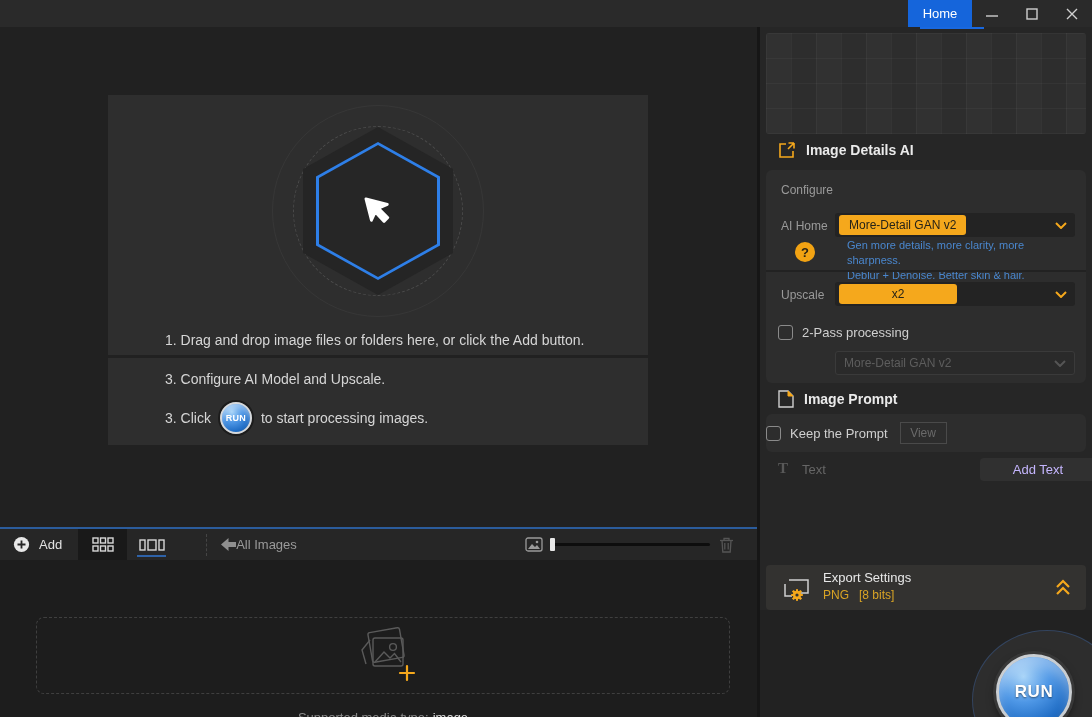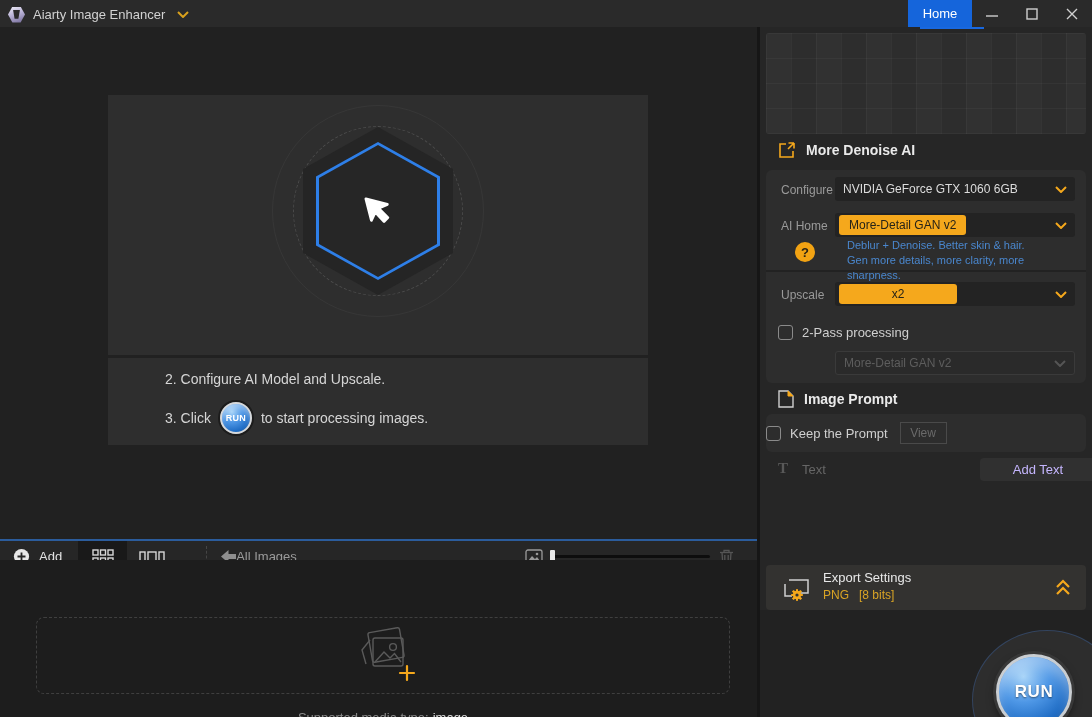--- a/index.html
+++ b/index.html
@@ -46,21 +46,21 @@
   .step2 { position:absolute; left:57px; top:13px; }
   .step3-row { position:absolute; left:57px; top:44px; display:flex; align-items:center; gap:9px; }
 
   .run-mini { width:32px; height:32px; border-radius:50%; border:2px solid #d6d9dc;
       background:radial-gradient(circle at 35% 28%, #a8d4f8 0%, #4e97e6 38%, #1f6cc4 72%, #10487f 100%);
       color:#fff; font-size:9px; font-weight:bold; display:flex; align-items:center; justify-content:center;
       box-shadow:0 0 0 2px #1c1c1c, inset 0 4px 5px rgba(255,255,255,.4); letter-spacing:.3px; }
 
   
   .toolbar { position:absolute; left:0; top:500px; width:757px; height:33px; background:#262626;
-             border-top:2px solid #2b5c9c; display:flex; align-items:center;margin-top:12px; }
+             border-top:2px solid #2b5c9c; display:flex; align-items:center; }
   .add-btn { display:flex; align-items:center; gap:9px; color:#e2e2e2; font-size:13px; padding:0 16px 0 13px; height:100%; }
   .view-btn { width:49px; height:100%; display:flex; align-items:center; justify-content:center; position:relative; }
   .view-btn.active { background:#191919; }
   .view-underline { position:absolute; bottom:3px; left:10px; width:29px; height:2px; background:#2e62a8; }
   .tb-divider { width:1px; height:22px; border-left:1px dashed #454545; margin:0 14px 0 30px; }
   .all-images { display:flex; align-items:center; color:#9a9a9a; font-size:13px; }
   .zoom-cluster { position:absolute; left:525px; top:0; height:100%; display:flex; align-items:center; gap:7px; }
   .slider-track { position:relative; width:160px; height:3px; background:#0d0d0d; border-radius:2px; }
   .slider-handle { position:absolute; left:0; top:-5px; width:5px; height:13px; background:#e8e8e8; border-radius:1px; }
   .trash-wrap { position:absolute; left:719px; top:0; height:100%; display:flex; align-items:center; }
@@ -126,27 +126,20 @@
       color:#fff; font-size:17px; font-weight:bold; letter-spacing:.5px;
       display:flex; align-items:center; justify-content:center; text-shadow:0 1px 2px rgba(0,0,0,.5); }
 </style>
 </head>
 <body>
 
 <div class="app">
 
   <div class="top-sliver"></div>
   <div class="titlebar">
-    <div class="titlebar-left">
-      <span class="logo"></span>
-      <span class="app-title">Aiarty Image Enhancer</span>
-      <svg class="title-caret" width="12" height="7" viewBox="0 0 12 7">
-        <polyline points="1,1 6,6 11,1" fill="none" stroke="#d9a11d" stroke-width="2"></polyline>
-      </svg>
-    </div>
     <div class="win-btns">
       <div class="home-btn">Home</div>
       <div class="win-ctl">
         <svg width="12" height="12" viewBox="0 0 12 12">
           <line x1="0" y1="8" x2="12" y2="8" stroke="#cfcfcf" stroke-width="1.4"></line>
           </svg>
       </div>
       <div class="win-ctl">
         <svg width="12" height="12" viewBox="0 0 12 12">
           <rect x="1" y="1" width="10" height="10" fill="none" stroke="#cfcfcf" stroke-width="1.4"></rect>
@@ -169,24 +162,25 @@
         <div class="ring-dashed"></div>
         <div class="hex-shadow"></div>
         <div class="hex-blue">
           <div class="hex-inner">
             <svg width="44" height="44" viewBox="0 0 40 40">
               <path d="M9 9 L28.5 14 L20.5 17.5 L29 26 L25.5 29.5 L17.5 21 L14 28.5 Z" fill="#ffffff" stroke="#ffffff" stroke-width="2.5" stroke-linejoin="round"></path>
             </svg>
           </div>
         </div>
       </div>
+      <div class="step-text step1">1. Drag and drop image files or folders here, or click the Add button.</div>
     </div>
 
     <div class="drop-panel-2">
-      <div class="step-text step2">2. Configure AI Model and Upscale.</div>
+      <div class="step-text step2">3. Configure AI Model and Upscale.</div>
       <div class="step3-row">
         <span class="step-text">3. Click</span>
         <span class="run-mini">RUN</span>
         <span class="step-text">to start processing images.</span>
       </div>
     </div>
 
     <div class="toolbar">
       <div class="add-btn">
         <svg width="17" height="17" viewBox="0 0 17 17">
@@ -275,44 +269,38 @@
 
     <div class="preview-grid"></div>
 
     <div class="section-header hdr-details">
       <svg width="18" height="18" viewBox="0 0 18 18">
         <g fill="none" stroke="#f5a81c" stroke-width="1.6">
           <path d="M8 3 H2 V16 H15 V10"></path>
           <path d="M10 8 L16 2 M16 2 H10.5 M16 2 V7.5"></path>
         </g>
       </svg>
-      <span>More Denoise AI</span>
+      <span>Image Details AI</span>
     </div>
 
     <div class="box box-a">
       <span class="row-label" style="top:13px;">Configure</span>
-      <div class="dropdown" style="top:7px;">
-        <span>NVIDIA GeForce GTX 1060 6GB</span>
-        <svg class="chev" width="12" height="7" viewBox="0 0 12 7">
-          <polyline points="1,1 6,6 11,1" fill="none" stroke="#f5a81c" stroke-width="2"></polyline>
-          </svg>
-      </div>
 
       <span class="row-label" style="top:49px;">AI Home</span>
       <div class="dropdown" style="top:43px;">
         <span class="pill">More-Detail GAN v2</span>
         <svg class="chev" width="12" height="7" viewBox="0 0 12 7">
           <polyline points="1,1 6,6 11,1" fill="none" stroke="#f5a81c" stroke-width="2"></polyline>
           </svg>
       </div>
 
       <div class="help-icon">?</div>
       <div class="help-text">
+        <div>Gen more details, more clarity, more sharpness.</div>
         <div>Deblur + Denoise. Better skin &amp; hair.</div>
-        <div>Gen more details, more clarity, more sharpness.</div>
       </div>
 
       <div class="inner-divider"></div>
 
       <span class="row-label" style="top:118px;">Upscale</span>
       <div class="dropdown" style="top:112px;">
         <span class="pill">x2</span>
         <svg class="chev" width="12" height="7" viewBox="0 0 12 7">
           <polyline points="1,1 6,6 11,1" fill="none" stroke="#f5a81c" stroke-width="2"></polyline>
           </svg>

